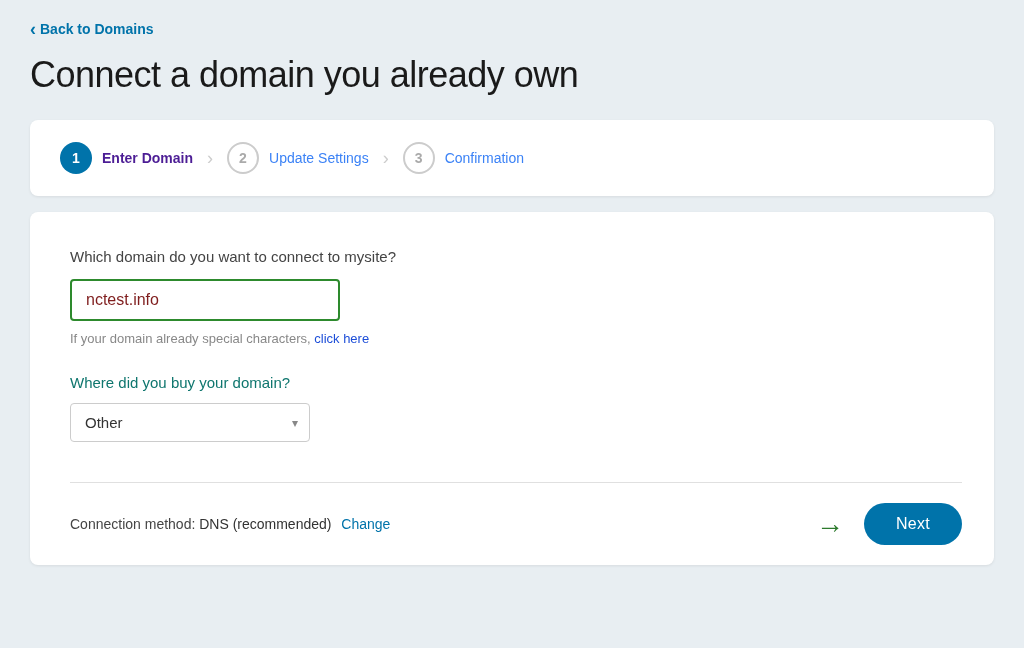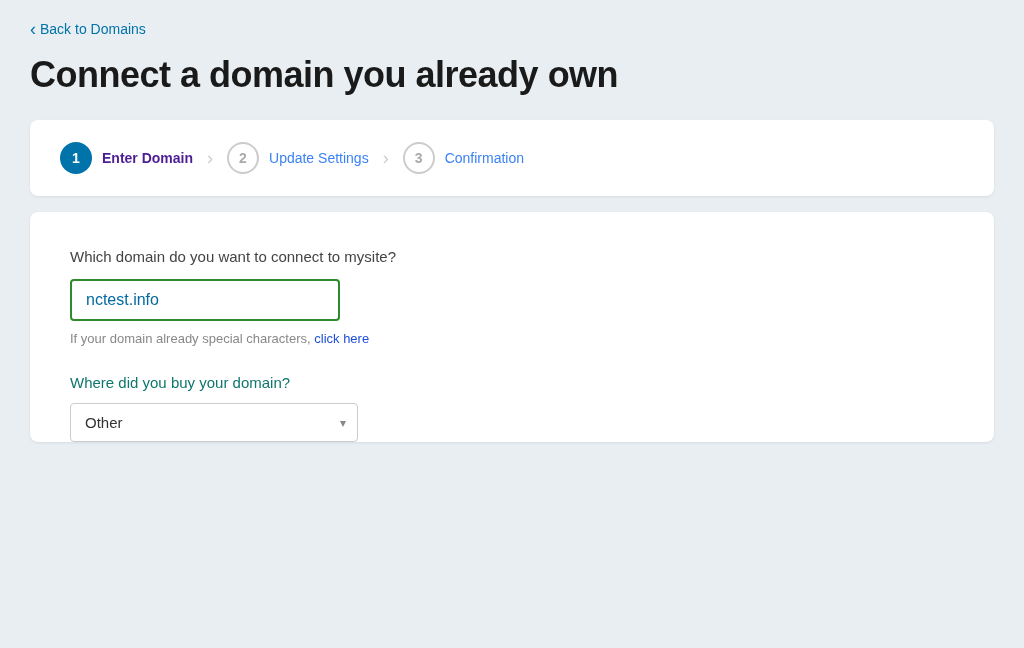--- a/index.html
+++ b/index.html
@@ -12,31 +12,32 @@
     }
 
     .back-link {
       display: inline-flex;
       align-items: center;
       color: #0073aa;
       font-size: 14px;
       text-decoration: none;
       margin-bottom: 16px;
       cursor: pointer;
+      font-weight: bold;
     }
     .back-link::before {
       content: '‹';
       margin-right: 4px;
       font-size: 18px;
       line-height: 1;
     }
 
     .page-title {
       font-size: 36px;
-      font-weight: 700;
+      font-weight: 400;
       color: #1a1a1a;
       margin-bottom: 24px;
       letter-spacing: -0.5px;
     }
 
     
     .stepper-card {
       background: #fff;
       border-radius: 8px;
       padding: 22px 30px;
@@ -110,21 +111,21 @@
       font-size: 15px;
       color: #444;
       margin-bottom: 14px;
     }
 
     .domain-input {
       border: 2.5px solid #2d8a2d;
       border-radius: 4px;
       padding: 10px 14px;
       font-size: 16px;
-      color: #0369a1;
+      color: #7f1d1d;
       width: 270px;
       outline: none;
       display: block;
       margin-bottom: 10px;
     }
 
     .special-chars-note {
       font-size: 13px;
       color: #888;
       margin-bottom: 28px;
@@ -137,21 +138,21 @@
     }
 
     .section-label {
       font-size: 15px;
       color: #0f766e;
       margin-bottom: 12px;
     }
 
     .dropdown-wrapper {
       position: relative;
-      width: 288px;
+      width: 240px;
       margin-bottom: 40px;
     }
 
     .dropdown-select {
       width: 100%;
       padding: 10px 36px 10px 14px;
       font-size: 15px;
       color: #333;
       border: 1.5px solid #ccc;
       border-radius: 4px;
@@ -286,17 +287,29 @@
       <option>Other</option>
       <option>GoDaddy</option>
       <option>Namecheap</option>
       <option>Google Domains</option>
       <option>Name.com</option>
       <option>Network Solutions</option>
     </select>
     <span class="dropdown-arrow">▾</span>
   </div>
 
+  <div class="footer-bar">
+    <div class="connection-method">
+      <span>Connection method:</span>
+      <span class="method-value">DNS (recommended)</span>
+      <a>Change</a>
+    </div>
+
+    <div class="footer-right">
+      <span class="arrow-icon">→</span>
+      <button class="next-button">Next</button>
+    </div>
+  </div>
 
 </div>
 
 
 
 
 </body></html>

